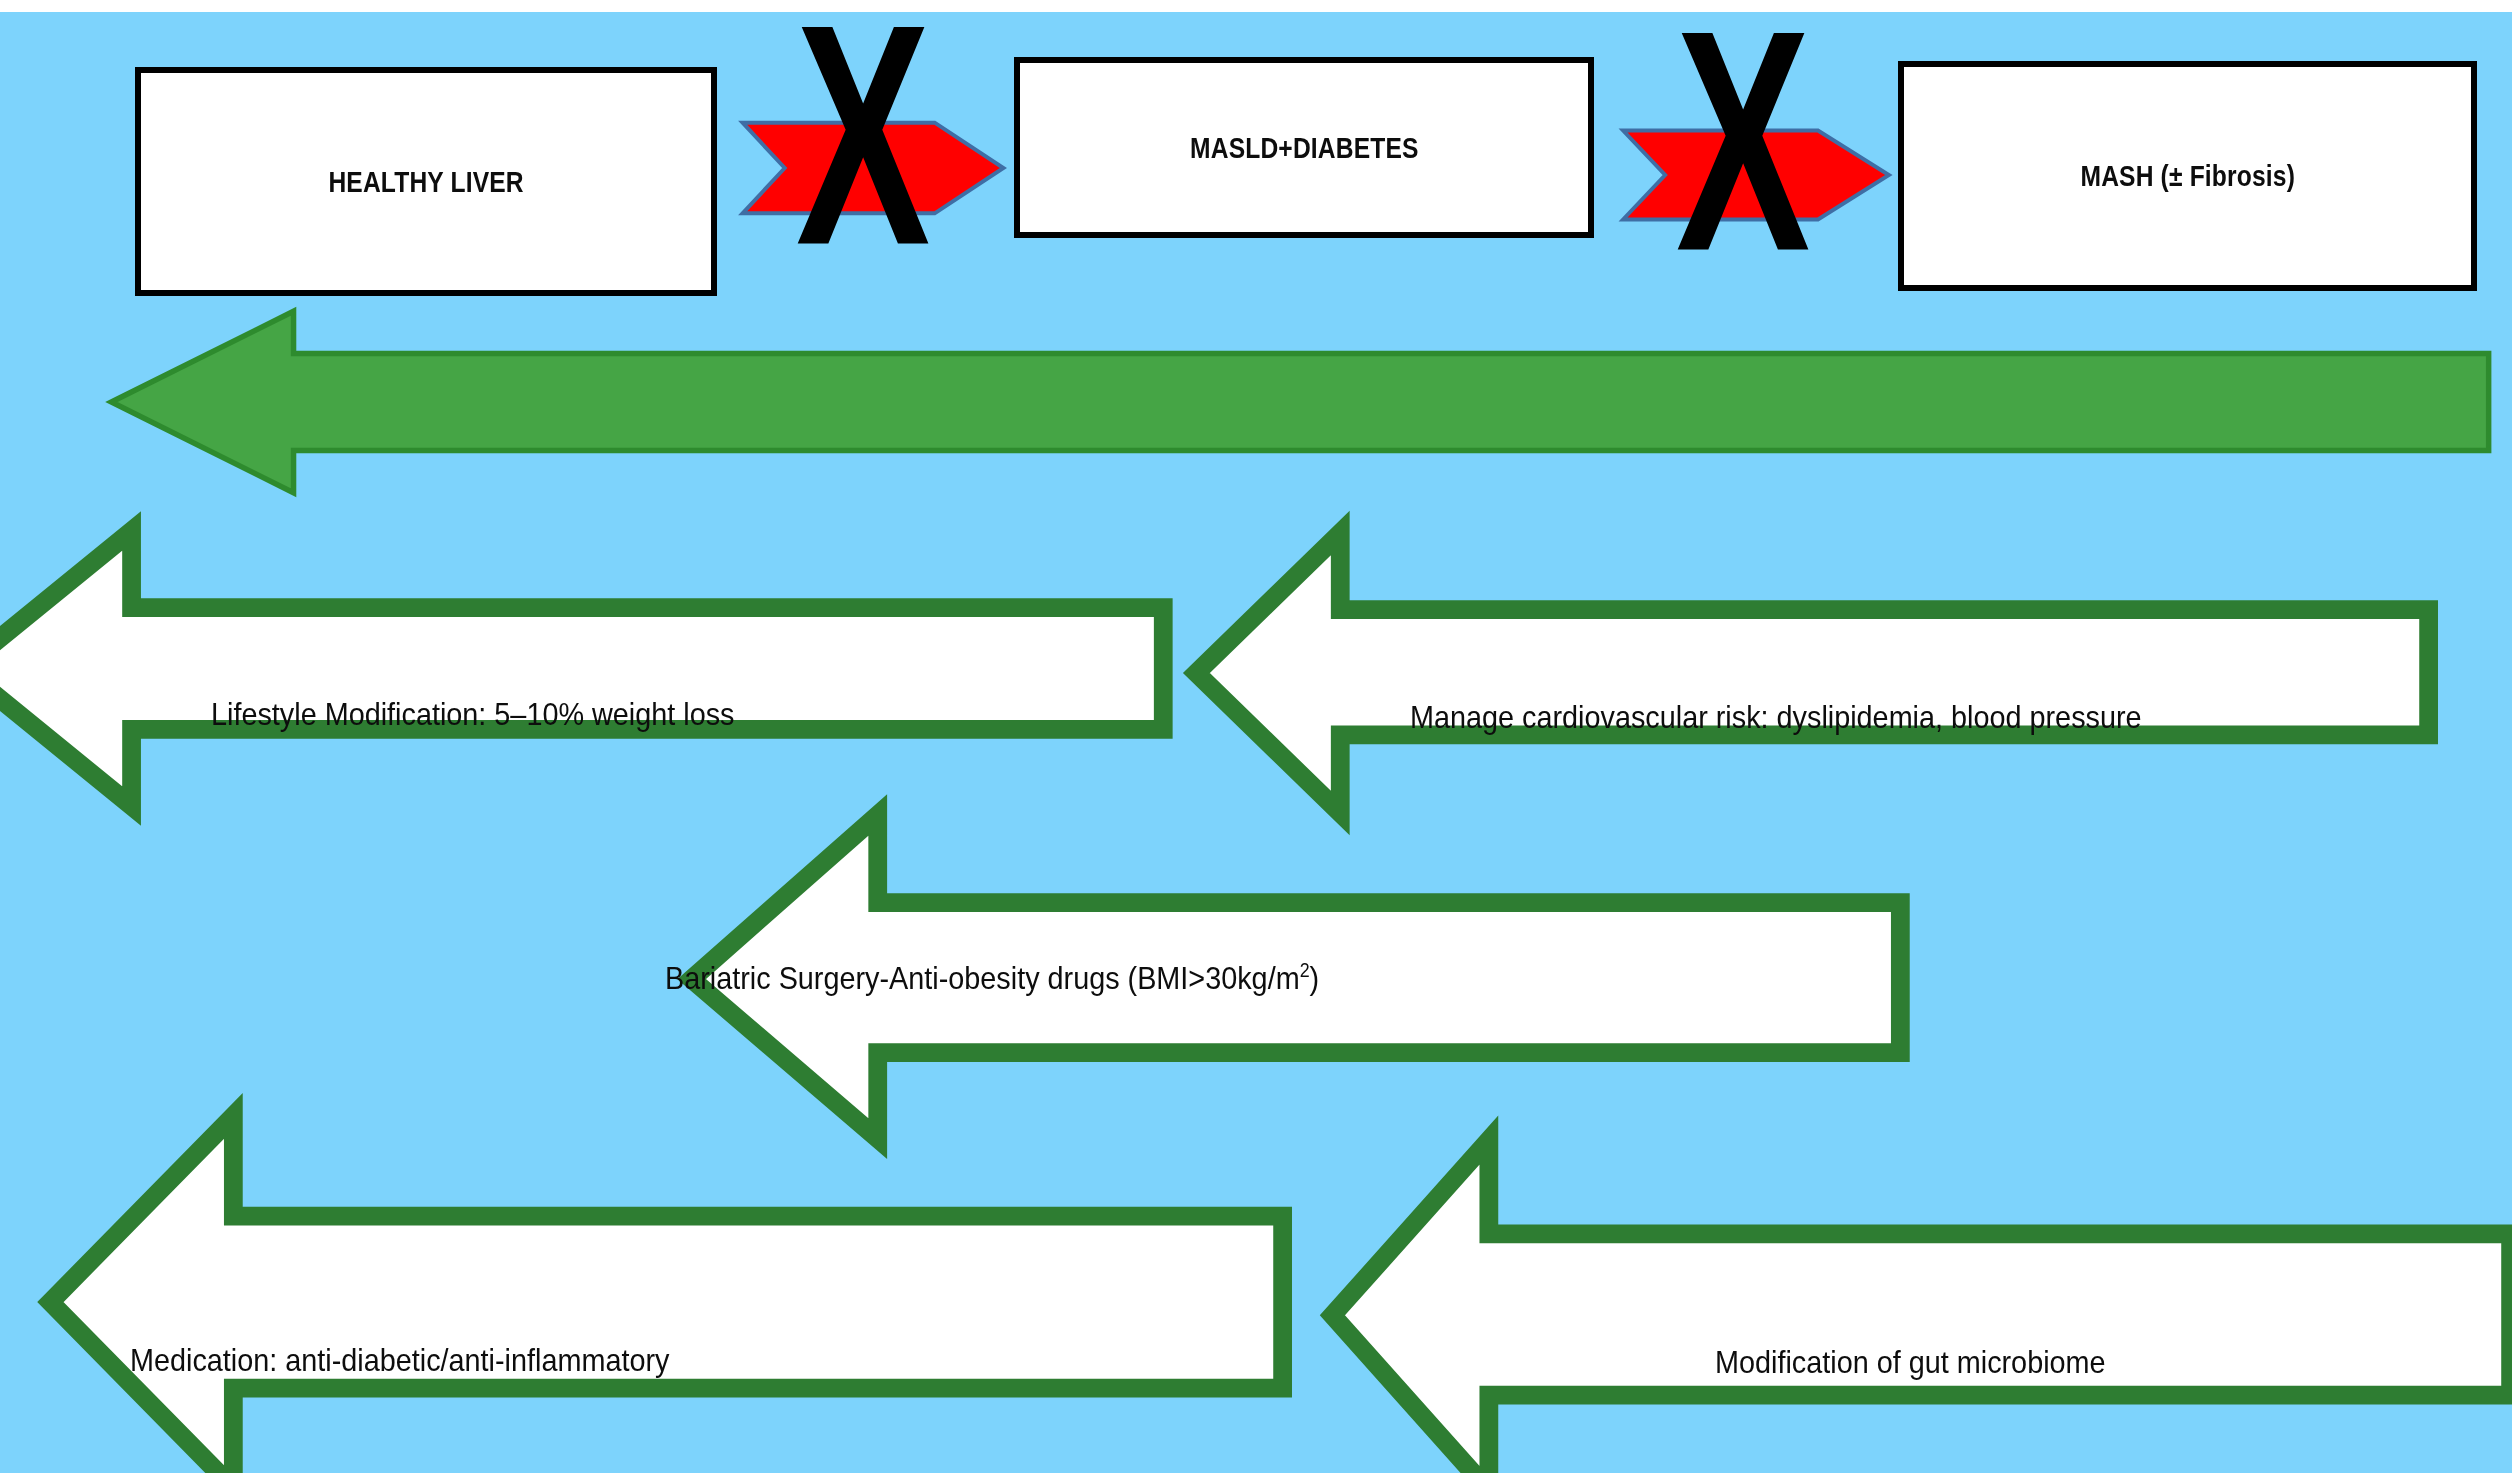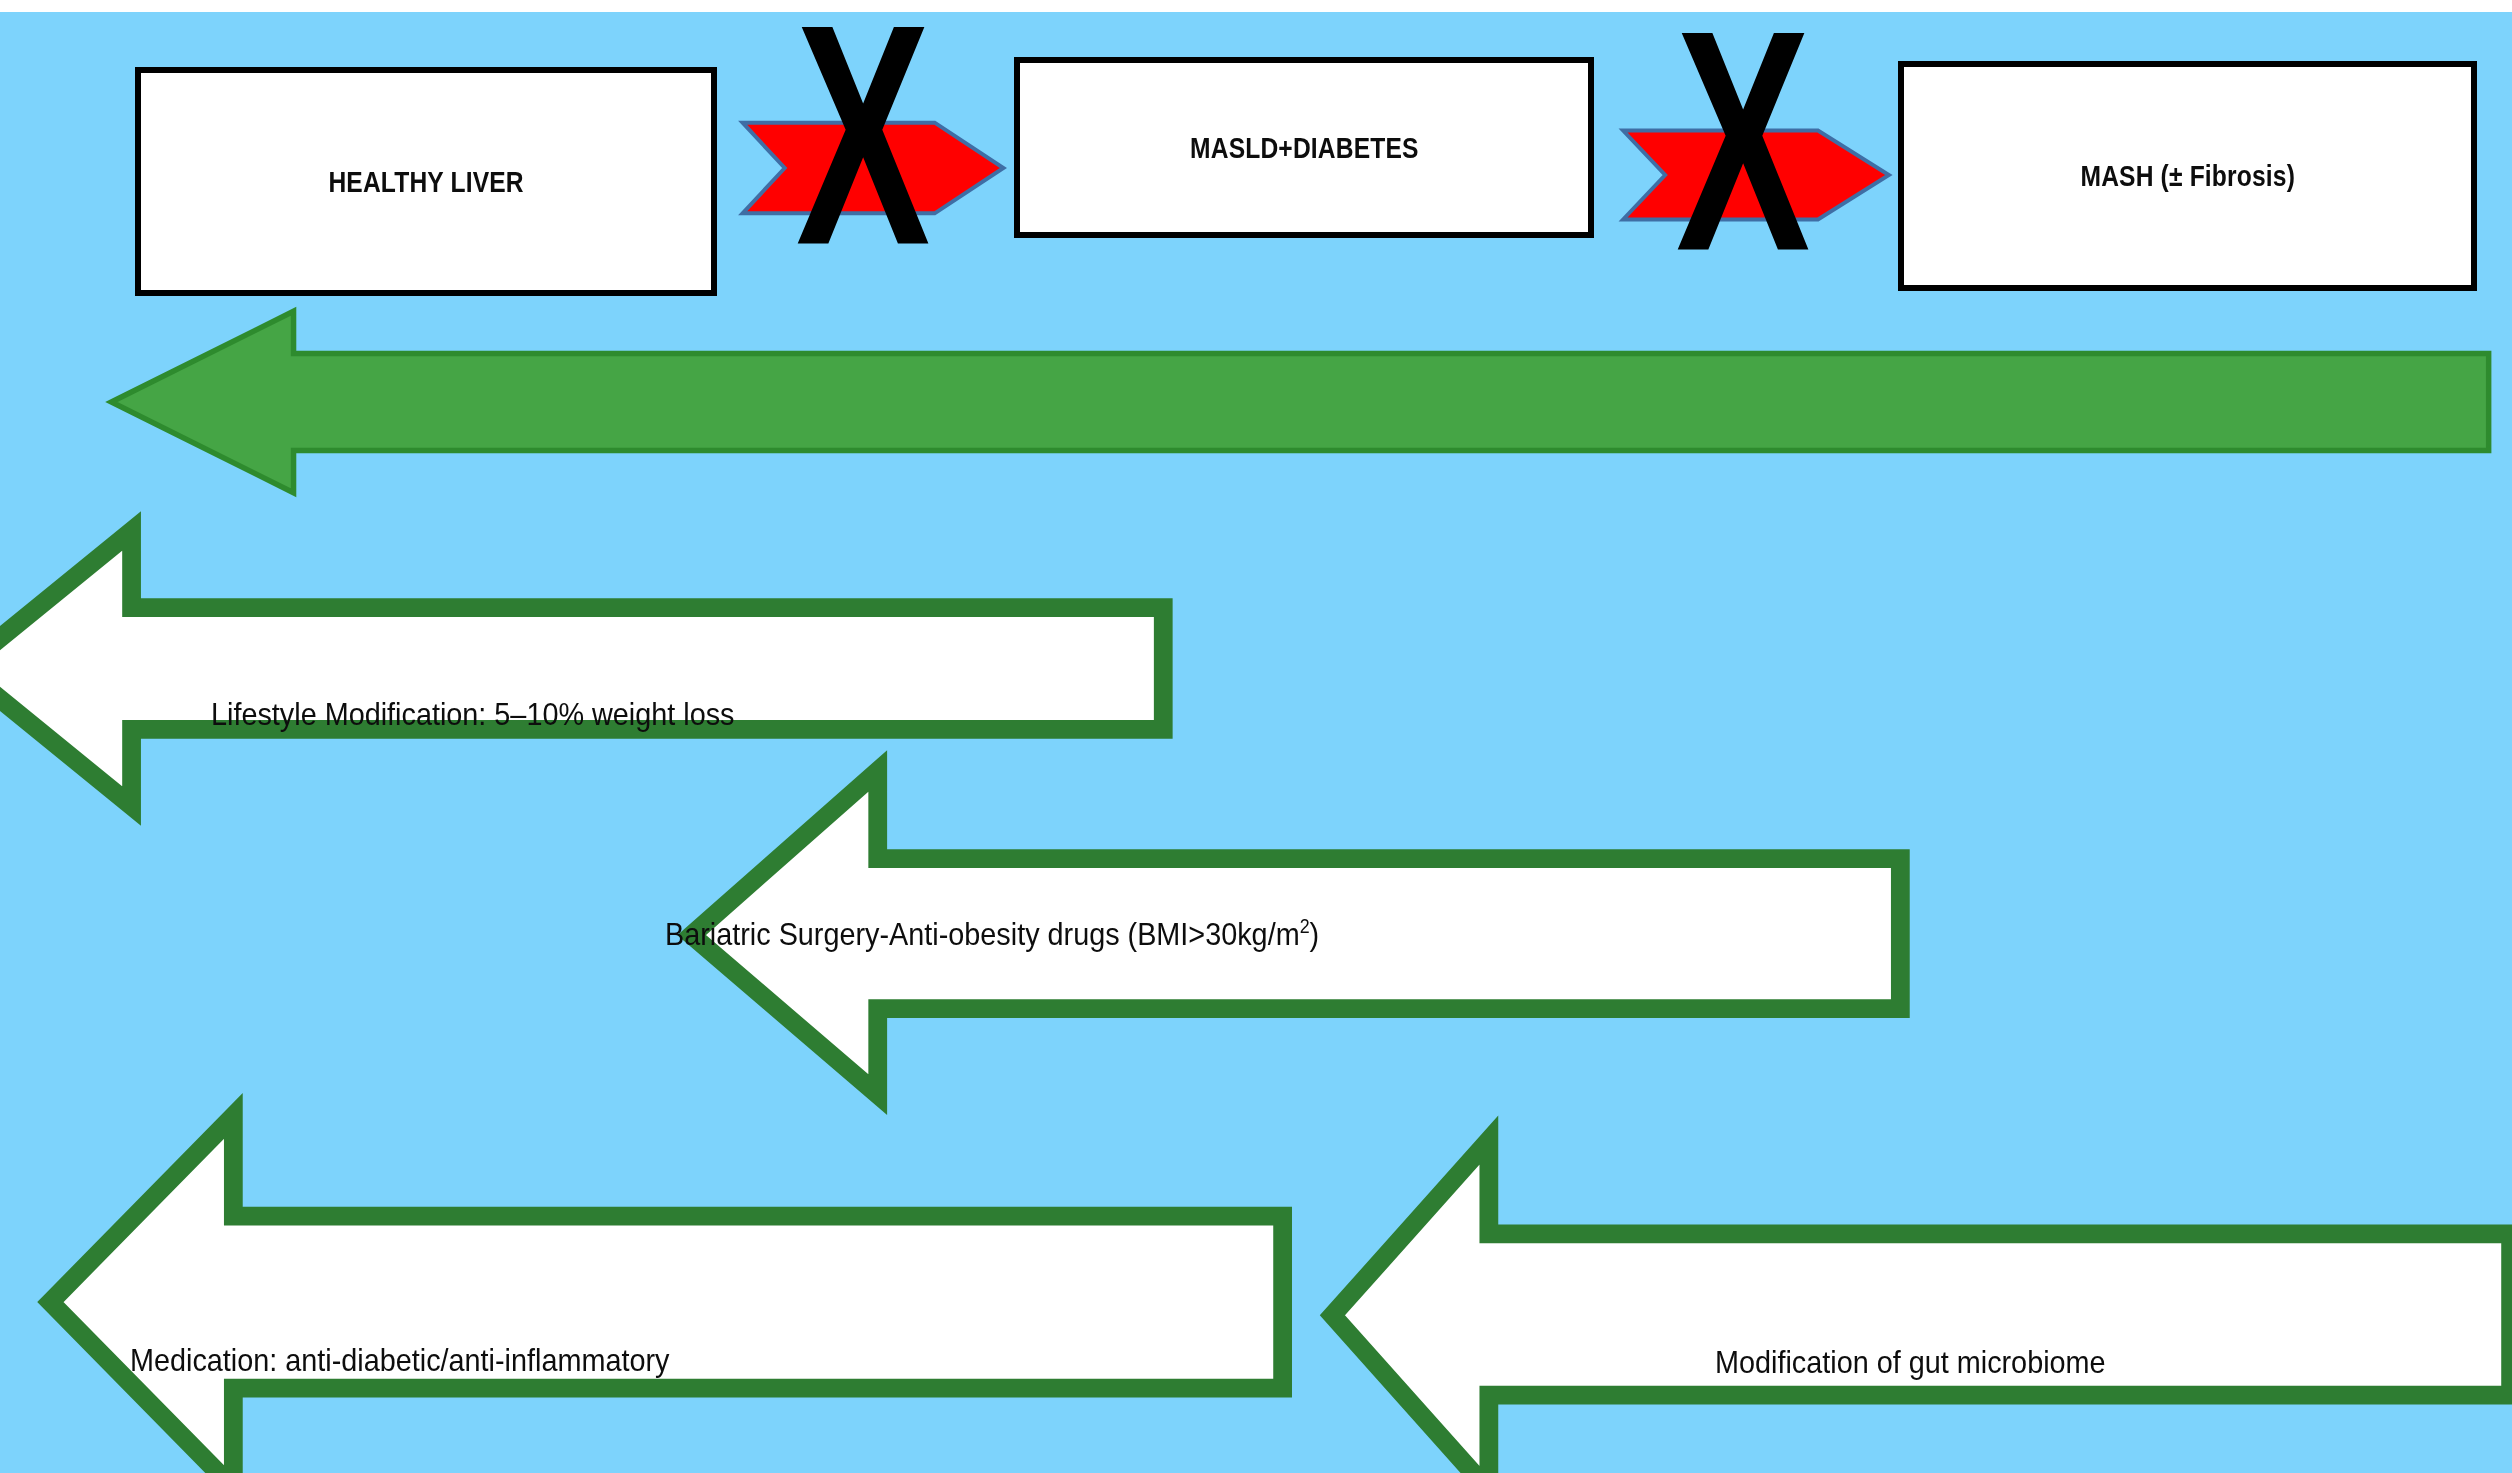--- a/index.html
+++ b/index.html
@@ -122,22 +122,30 @@
 
   <div class="intervention" style="left:-47px; top:508px; width:1220px; height:297px;">
     <svg width="1220" height="297" viewBox="0 0 1560 380">
       <polygon points="12,190 228,14 228,112 1548,112 1548,268 228,268 228,366" fill="#FFFFFF" stroke="#2E7D32" stroke-width="24"></polygon>
     </svg>
     <div class="intervention-label" style="left:210px; top:127px; width:985px;">
       <span>Lifestyle Modification: 5–10% weight loss</span>
     </div>
   </div>
 
+  <div class="intervention" style="left:1187px; top:510px; width:1251px; height:302px;">
+    <svg width="1251" height="302" viewBox="0 0 1600 386">
+      <polygon points="12,193 196,14 196,112 1588,112 1588,272 196,272 196,372" fill="#FFFFFF" stroke="#2E7D32" stroke-width="24"></polygon>
+    </svg>
+    <div class="intervention-label" style="left:175px; top:128px; width:1111px;">
+      <span>Manage cardiovascular risk: dyslipidemia, blood pressure</span>
+    </div>
+  </div>
 
-  <div class="intervention" style="left:682px; top:748px; width:1228px; height:344px;">
+  <div class="intervention" style="left:682px; top:792px; width:1228px; height:344px;">
     <svg width="1228" height="344" viewBox="0 0 1570 440">
       <polygon points="12,224 250,14 250,126 1558,126 1558,318 250,318 250,428" fill="#FFFFFF" stroke="#2E7D32" stroke-width="24"></polygon>
     </svg>
     <div class="intervention-label" style="left:-17px; top:152px; width:1189px;"><span>Bariatric Surgery-Anti-obesity drugs (BMI&gt;30kg/m</span><sup>2</sup><span>)</span>
     </div>
   </div>
 
   <div class="intervention" style="left:41px; top:1093px; width:1251px; height:391px;">
     <svg width="1251" height="391" viewBox="0 0 1600 500">
       <polygon points="12,252 246,14 246,142 1588,142 1588,362 246,362 246,490" fill="#FFFFFF" stroke="#2E7D32" stroke-width="24"></polygon>

